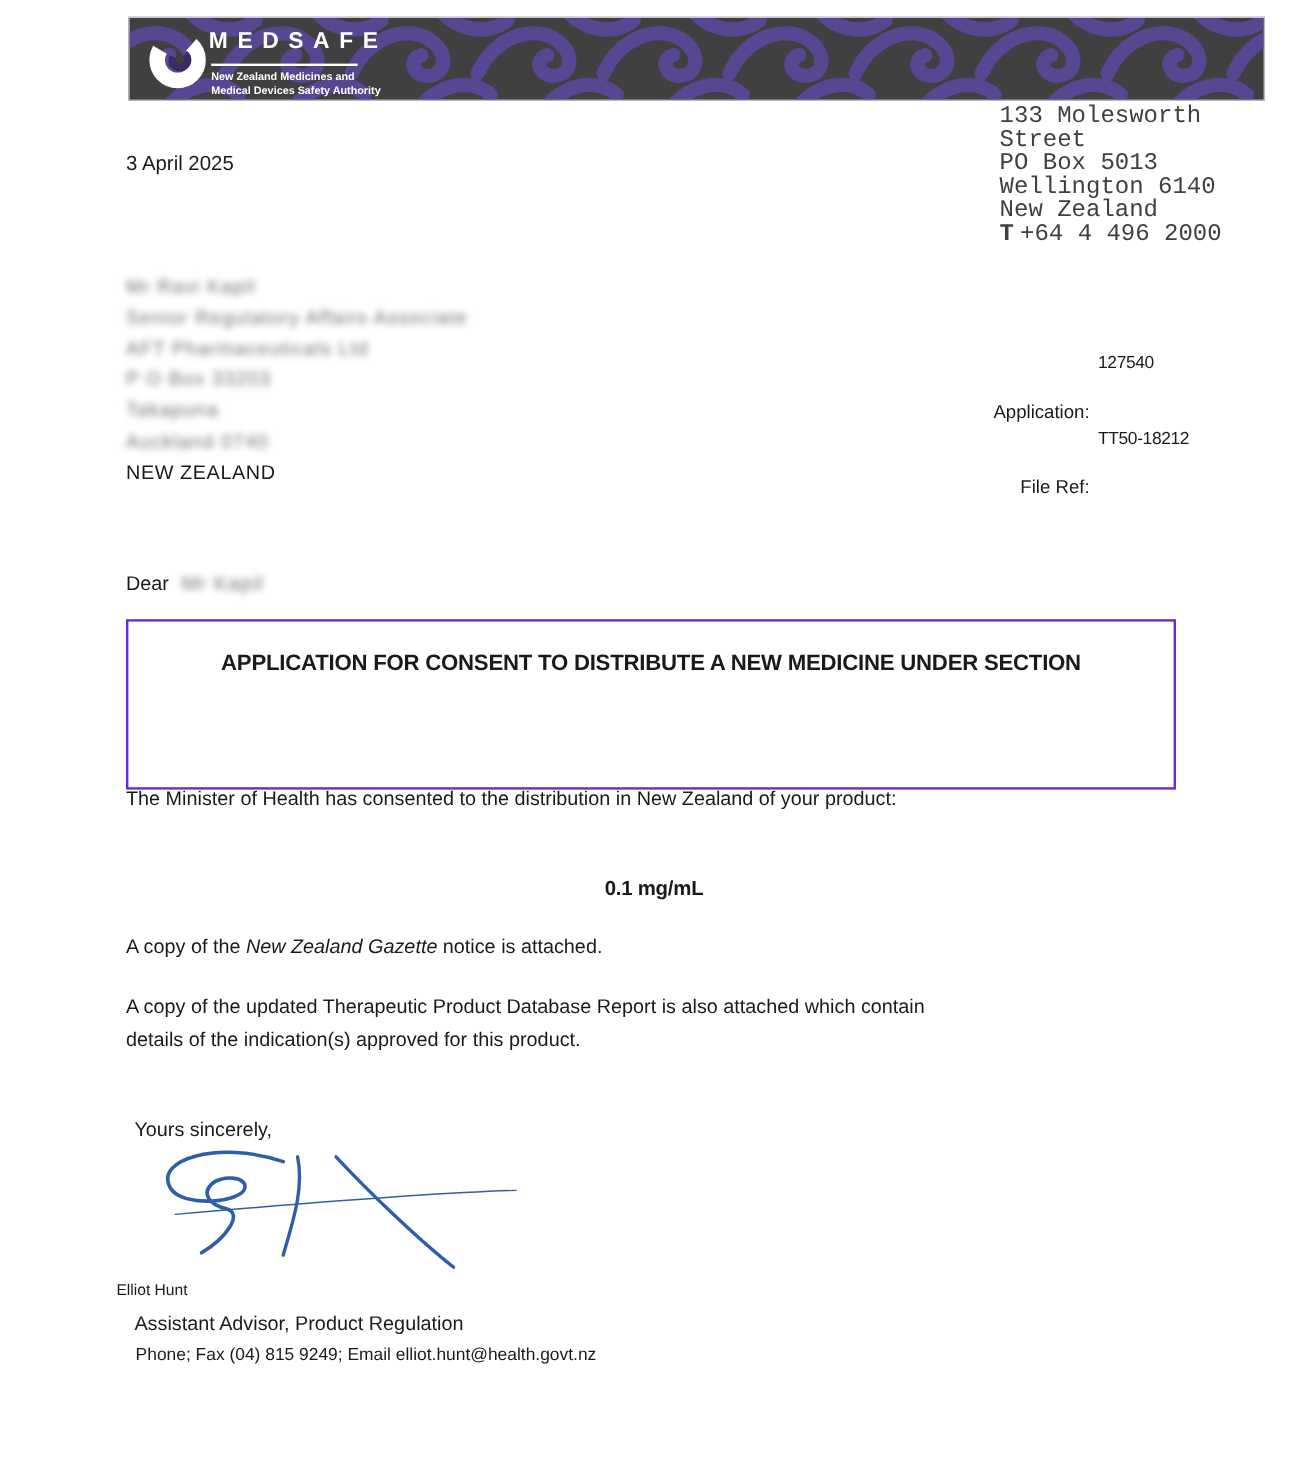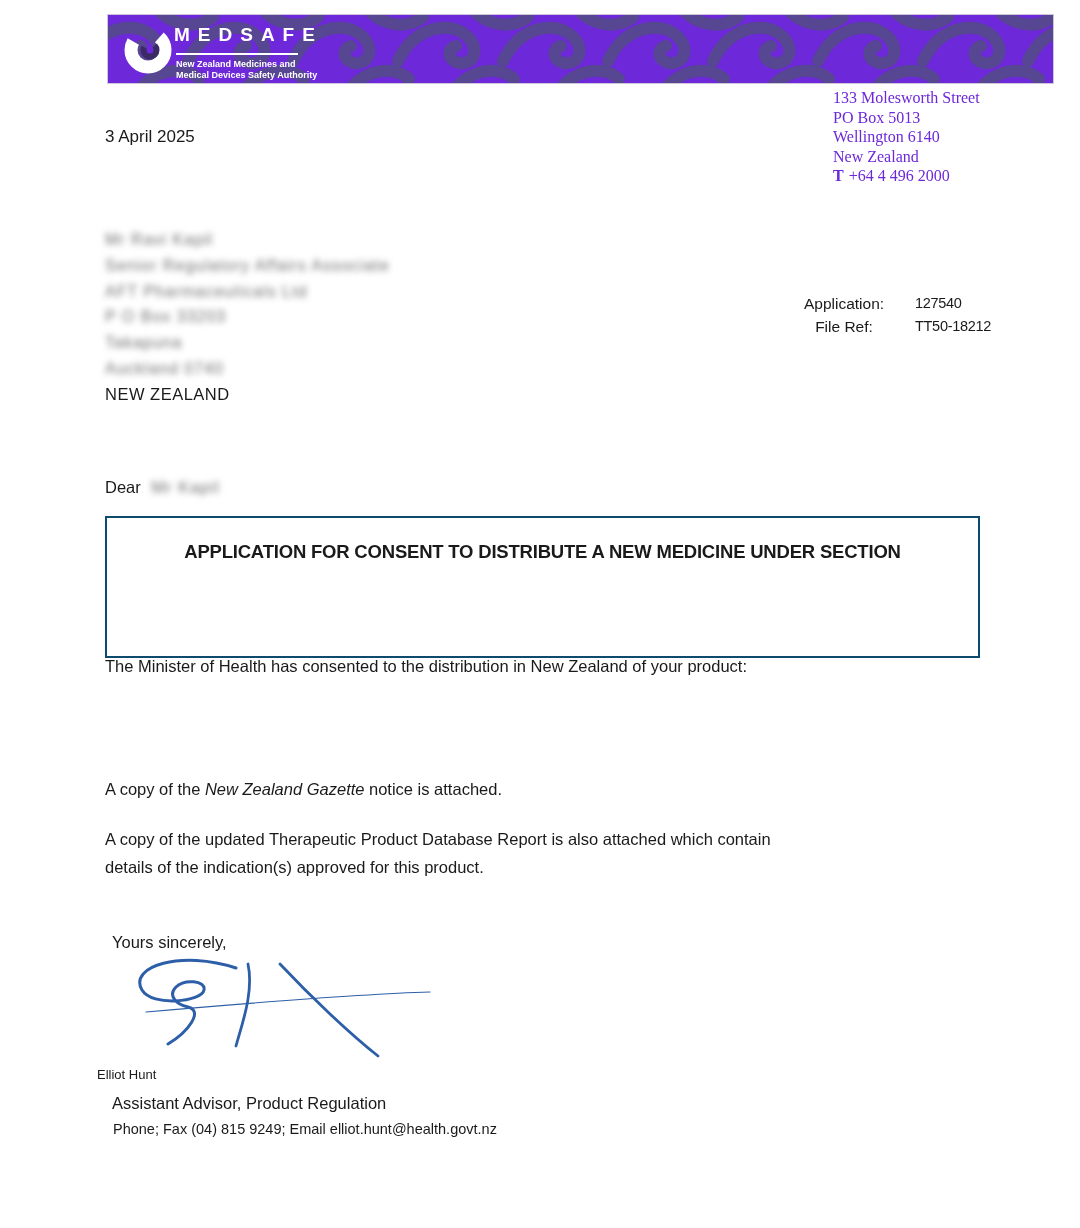--- a/index.html
+++ b/index.html
@@ -5,59 +5,59 @@
   html,body{margin:0;padding:0;background:#ffffff;}
   .page{
     position:relative;width:1080px;height:1228px;background:#ffffff;overflow:hidden;
     font-family:"Liberation Sans", sans-serif;color:#1a1a1a;
   }
   .abs{position:absolute;}
 
   
   .banner{
     left:107px;top:14px;width:947px;height:70px;
-    background:#6d28d9;border:1px solid #ccc8da;box-sizing:border-box;overflow:hidden;
+    background:#404040;border:1px solid #ccc8da;box-sizing:border-box;overflow:hidden;
   }
   .koru-svg{position:absolute;left:0;top:0;}
   .logo-wrap{position:absolute;left:10px;top:5px;width:60px;height:60px;}
   .brand-name{
     position:absolute;left:66px;top:9px;color:#ffffff;font-size:19px;font-weight:bold;
     letter-spacing:8px;white-space:nowrap;
   }
   .brand-rule{position:absolute;left:68px;top:38px;width:122px;height:2px;background:#ffffff;}
   .brand-tagline{
     position:absolute;left:68px;top:44px;color:#ffffff;font-size:9px;font-weight:bold;
     line-height:11px;white-space:nowrap;
   }
 
   
   .sender{
-    left:833px;top:88px;font-family:Liberation Serif, serif;font-size:16px;
-    line-height:19.5px;color:#6d28d9;
+    left:833px;top:88px;font-family:Liberation Mono, monospace;font-size:20px;
+    line-height:19.5px;color:#404040;
   }
   .sender .ph-label{font-weight:bold;}
   .sender .ph-num{margin-left:5px;}
 
   
   .t16{font-size:16.5px;}
   .date{left:105px;top:127px;font-size:17px;}
   .recipient{left:105px;top:227px;line-height:25.8px;font-size:16px;}
   .redacted{color:#6f6f6f;filter:blur(3px);letter-spacing:1px;}
   .country{font-size:16.5px;color:#1a1a1a;letter-spacing:0.5px;}
 
   .refblock{left:780px;top:292px;font-size:15.5px;line-height:23px;}
   .refrow{display:flex;}
-  .reflabel{display:inline-block;width:128px;text-align:center;}
+  .reflabel{display:inline-block;width:128px;text-align:right;margin-top:40px;}
   .refvalue{display:inline-block;margin-left:7px;font-size:14.5px;letter-spacing:-0.3px;}
 
   .salutation{left:105px;top:478px;font-size:16.5px;}
   .salutation .redacted{margin-left:6px;}
 
   .titlebox{
-    left:105px;top:516px;width:871px;height:118px;border:2px solid #0c4a6e;
+    left:105px;top:516px;width:871px;height:118px;border:2px solid #6d28d9;
     text-align:center;font-weight:bold;font-size:18.5px;line-height:28px;
     padding-top:20px;box-sizing:content-box;letter-spacing:-0.2px;
   }
   .titlebox .gap{height:13px;}
 
   .para{left:105px;width:880px;line-height:27.5px;}
   .center{text-align:center;font-weight:bold;font-size:17px;letter-spacing:-0.2px;}
   .italic{font-style:italic;margin:0 4.5px;}
 
   .valediction{left:112px;top:933px;font-size:16.5px;}
@@ -144,20 +144,21 @@
     <span>Dear </span><span class="redacted">Mr Kapil</span>
   </div>
 
   <div class="abs titlebox">
     <div>APPLICATION FOR CONSENT TO DISTRIBUTE A NEW MEDICINE UNDER SECTION</div>
     <div class="gap"></div>
   </div>
 
   <div class="abs para t16" style="top:653px;">The Minister of Health has consented to the distribution in New Zealand of your product:</div>
 
+  <div class="abs para center" style="top:727px;">0.1 mg/mL</div>
 
   <div class="abs para t16" style="top:776px;">
     <span>A copy of the</span><span class="italic">New Zealand Gazette</span><span>notice is attached.</span>
   </div>
 
   <div class="abs para t16" style="top:826px;">
     <div>A copy of the updated Therapeutic Product Database Report is also attached which contain</div>
     <div>details of the indication(s) approved for this product.</div>
   </div>
 

